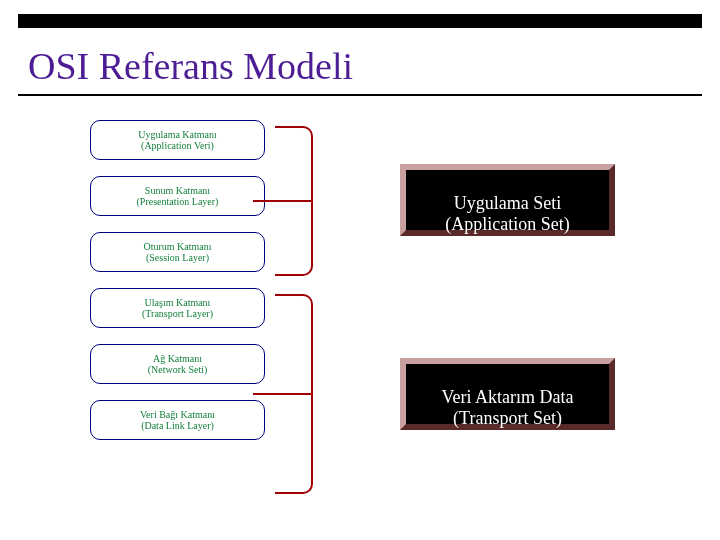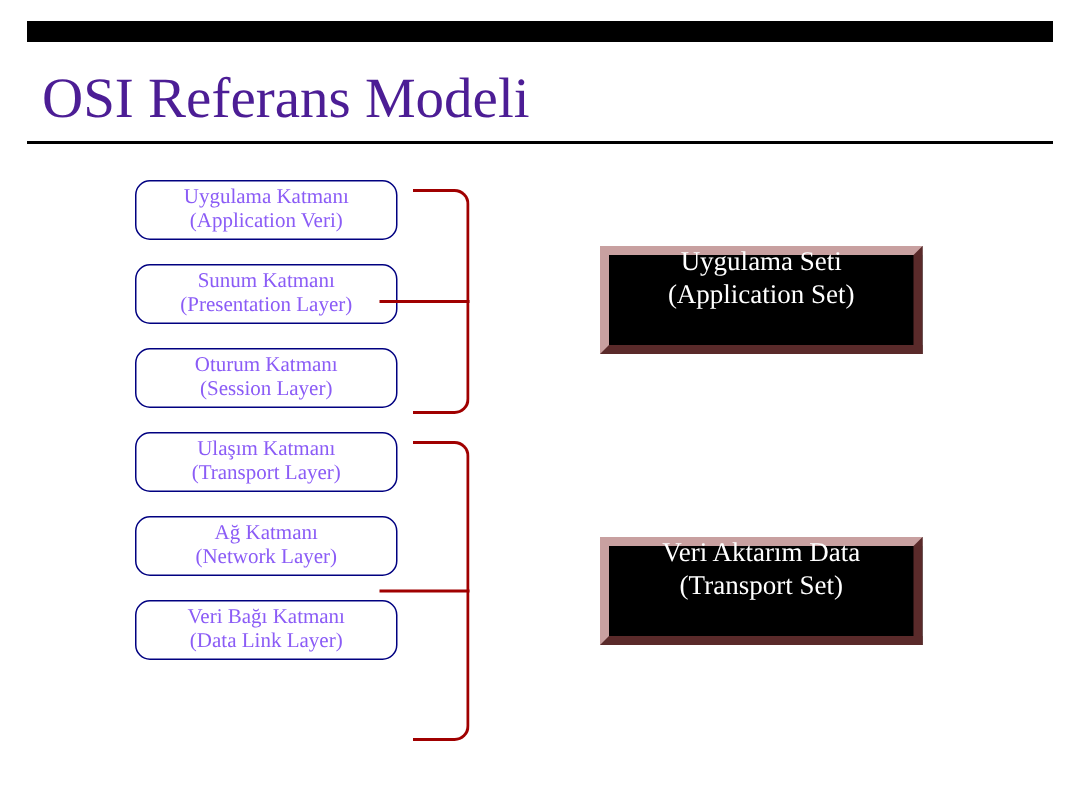--- a/index.html
+++ b/index.html
@@ -50,23 +50,23 @@
     left: 90px;
     width: 175px;
     height: 40px;
     border: 1.5px solid #000080;
     border-radius: 10px;
     background: #ffffff;
     display: flex;
     flex-direction: column;
     align-items: center;
     justify-content: center;
-    font-size: 14px;
+    font-size: 10px;
     line-height: 1.15;
-    color: #8b5cf6;
+    color: #15803d;
     text-align: center;
   }
 
   
   .bracket {
     position: absolute;
     border: 2px solid #a00000;
     border-left: none;
     border-radius: 0 10px 10px 0;
     height: var(--h);
@@ -84,21 +84,21 @@
     transform: translateY(-1px);
   }
 
   
   .setbox {
     position: absolute;
     width: 215px;
     height: 72px;
     background: #000000;
     display: flex;
-    align-items: flex-start;
+    align-items: flex-end;
     justify-content: center;
   }
   .setbox-inner {
     position: absolute;
     inset: 0;
     border: 6px solid;
     border-top-color: #c8a0a0;
     border-left-color: #c8a0a0;
     border-right-color: #5a2a2a;
     border-bottom-color: #5a2a2a;
@@ -133,21 +133,21 @@
   <div class="layer" style="top:70px">
     <span>Sunum Katmanı</span>
     <span>(Presentation Layer)</span>
   </div>
   <div class="layer" style="top:182px">
     <span>Ulaşım Katmanı</span>
     <span>(Transport Layer)</span>
   </div>
   <div class="layer" style="top:238px">
     <span>Ağ Katmanı</span>
-    <span>(Network Layer)</span>
+    <span>(Network Seti)</span>
   </div>
   <div class="layer" style="top:294px">
     <span>Veri Bağı Katmanı</span>
     <span>(Data Link Layer)</span>
   </div>
 
   <div class="bracket" style="top:20px; --h:150px"></div>
   <div class="bracket" style="top:188px; --h:200px"></div>
 
   <div class="setbox" style="left:400px; top:58px">

